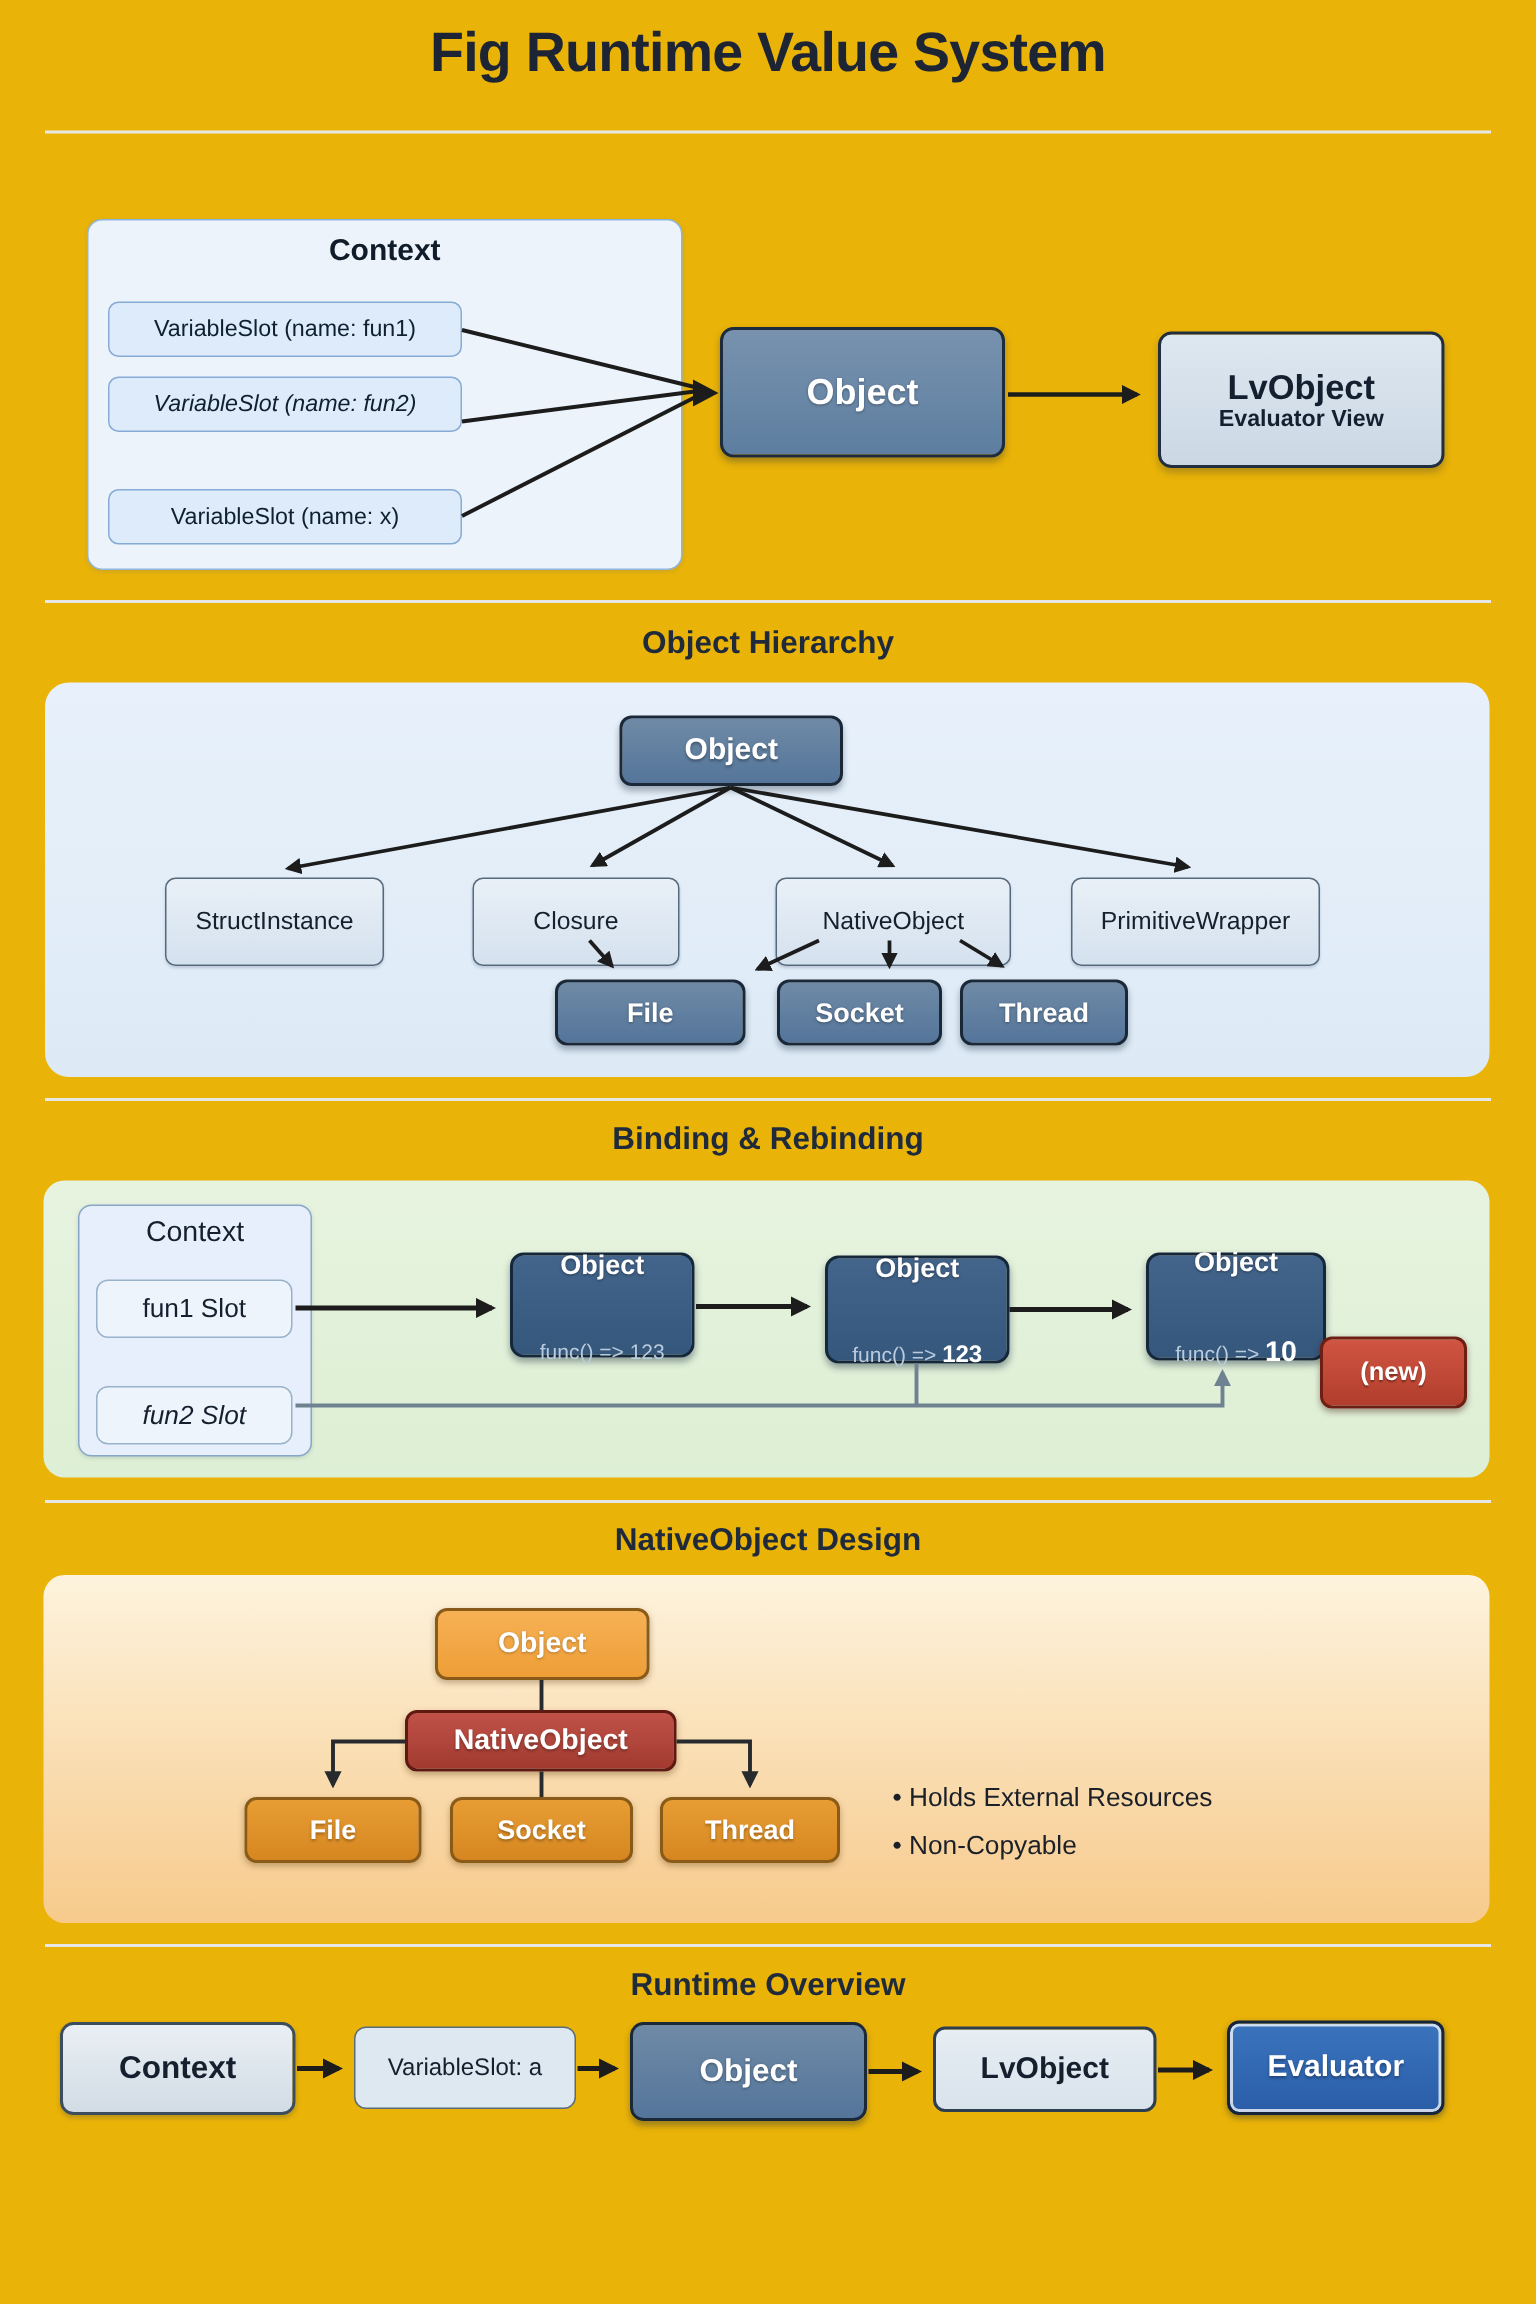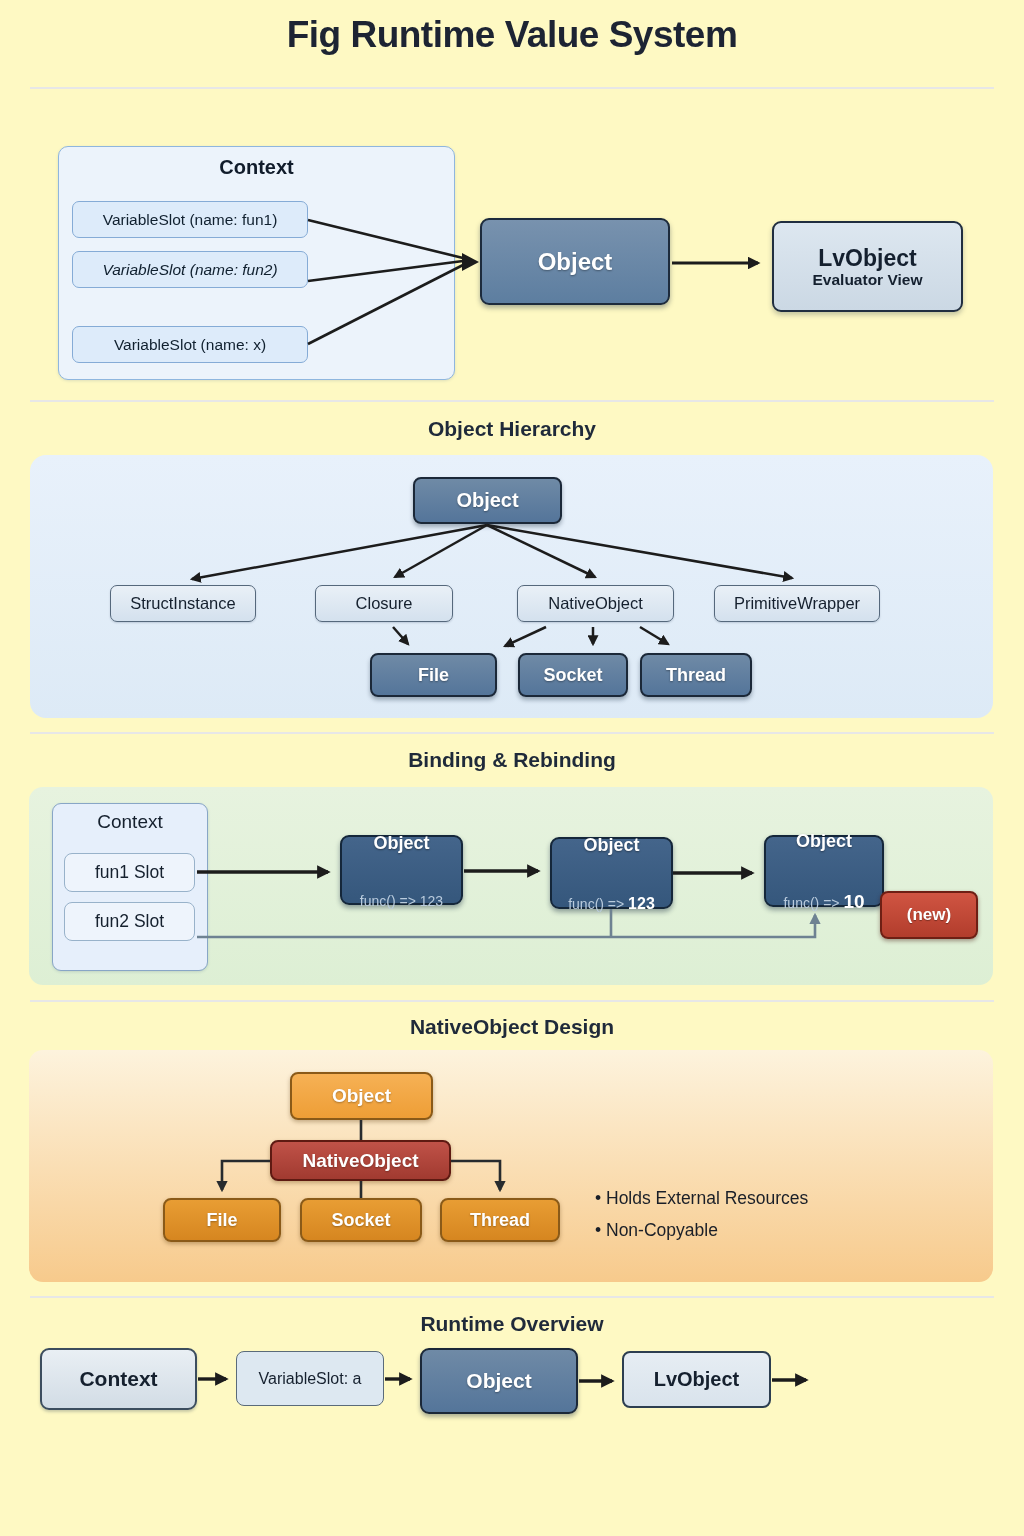--- a/index.html
+++ b/index.html
@@ -1,16 +1,16 @@
 <!DOCTYPE html>
 <html><head>
 <meta charset="utf-8">
 <style>
   html,body{margin:0;padding:0;background:#fdfdfd;}
-  .canvas{position:relative;width:1024px;height:1536px;background:#fef9c3;overflow:hidden;
+  .canvas{position:relative;width:1024px;height:1536px;background:#eab308;overflow:hidden;
           font-family:"Liberation Sans",sans-serif;color:#16202e;}
   .abs{position:absolute;box-sizing:border-box;}
   .center{display:flex;align-items:center;justify-content:center;text-align:center;}
   .col{display:flex;flex-direction:column;align-items:center;justify-content:center;text-align:center;}
 
   .page-title{left:0;top:14px;width:1024px;font-size:37px;font-weight:bold;color:#1d2433;
               text-align:center;letter-spacing:-0.5px;}
   .divider{left:30px;width:964px;height:2px;background:#e7e7e7;}
   .sec-heading{left:0;width:1024px;text-align:center;font-size:21px;font-weight:bold;color:#1f2a3a;}
 
@@ -31,37 +31,37 @@
   .lvobj .t1{font-size:23px;font-weight:bold;color:#14202f;line-height:26px;}
   .lvobj .t2{font-size:15.5px;font-weight:bold;color:#14202f;}
 
   
   .hier-panel{left:30px;top:455px;width:963px;height:263px;border-radius:16px;
               background:linear-gradient(180deg,#e8f1fb,#ddeaf6);}
   .steel{border:2.5px solid #1b2838;border-radius:8px;color:#fff;font-weight:bold;
          background:linear-gradient(180deg,#6f8aa6,#54759a);
          box-shadow:0 3px 4px rgba(20,40,60,.35);text-shadow:0 1px 2px rgba(0,0,0,.35);}
   .hier-root{left:413px;top:477px;width:149px;height:47px;font-size:20px;}
-  .hier-mid{height:37px;top:585px;background:linear-gradient(180deg,#e9f0f7,#d4e1ee);
+  .hier-mid{height:59px;top:585px;background:linear-gradient(180deg,#e9f0f7,#d4e1ee);
             border:1.5px solid #55687c;border-radius:7px;font-size:16.5px;color:#15202e;
             box-shadow:0 1px 2px rgba(40,60,90,.2);}
   .hm1{left:110px;width:146px;} .hm2{left:315px;width:138px;text-align:right;}
   .hm3{left:517px;width:157px;} .hm4{left:714px;width:166px;}
   .hier-leaf{top:653px;height:44px;font-size:18px;}
   .hl1{left:370px;width:127px;} .hl2{left:518px;width:110px;} .hl3{left:640px;width:112px;}
 
   
   .bind-panel{left:29px;top:787px;width:964px;height:198px;border-radius:14px;
               background:linear-gradient(180deg,#e7f3df,#ddefd4);}
   .bctx{left:52px;top:803px;width:156px;height:168px;background:#e6effb;
         border:1.5px solid #88a6c6;border-radius:9px;box-shadow:0 1px 3px rgba(70,100,130,.2);}
   .bctx-title{left:52px;top:811px;width:156px;text-align:center;font-size:19px;color:#15202e;}
   .fslot{left:64px;width:131px;height:39px;background:#eef4fc;border:1.5px solid #98b2ca;
          border-radius:8px;font-size:17.5px;color:#15202e;}
-  .fslot1{top:853px;text-align:right;} .fslot2{top:902px;}
+  .fslot1{top:853px;text-align:right;} .fslot2{top:924px;font-style:italic;}
   .bobj{width:123px;border:2.5px solid #15273a;border-radius:9px;
         background:linear-gradient(180deg,#44658b,#35577c);
         box-shadow:0 3px 5px rgba(15,35,55,.4);}
   .bobj .t1{font-size:18px;font-weight:bold;color:#fff;line-height:22px;text-shadow:0 1px 2px rgba(0,0,0,.4);}
   .bobj .t2{font-size:14px;color:#b9cbdd;margin-top:39px;}
   .bobj .t2 .val{color:#b9cbdd;}
   .bobj2 .t2 .val,.bobj3 .t2 .val{color:#fff;font-weight:bold;font-size:16px;}
   .bobj3 .t2 .val{font-size:19px;}
   .bobj1{left:340px;top:835px;height:70px;}
   .bobj2{left:550px;top:837px;height:72px;}
@@ -233,20 +233,21 @@
   </svg>
 
   <div class="abs divider" style="top:1296px"></div>
 
   <div class="abs sec-heading" style="top:1312px">Runtime Overview</div>
 
   <div class="abs center ov-box ov-context">Context</div>
   <div class="abs center ov-vslot">VariableSlot: a</div>
   <div class="abs center steel ov-box ov-object">Object</div>
   <div class="abs center ov-lvobj">LvObject</div>
+  <div class="abs center ov-eval">Evaluator</div>
 
   <svg class="wire" width="1024" height="1536">
     <defs>
       <marker id="mF" viewBox="0 0 10 10" refX="8" refY="5" markerWidth="4" markerHeight="4" orient="auto">
         <path d="M0,0 L10,5 L0,10 z" fill="#1c1c1c"></path>
       </marker>
     </defs>
     <line x1="198" y1="1379" x2="226" y2="1379" stroke="#1c1c1c" stroke-width="3.4" marker-end="url(#mF)"></line>
     <line x1="385" y1="1379" x2="410" y2="1379" stroke="#1c1c1c" stroke-width="3.4" marker-end="url(#mF)"></line>
     <line x1="579" y1="1381" x2="612" y2="1381" stroke="#1c1c1c" stroke-width="3.4" marker-end="url(#mF)"></line>

